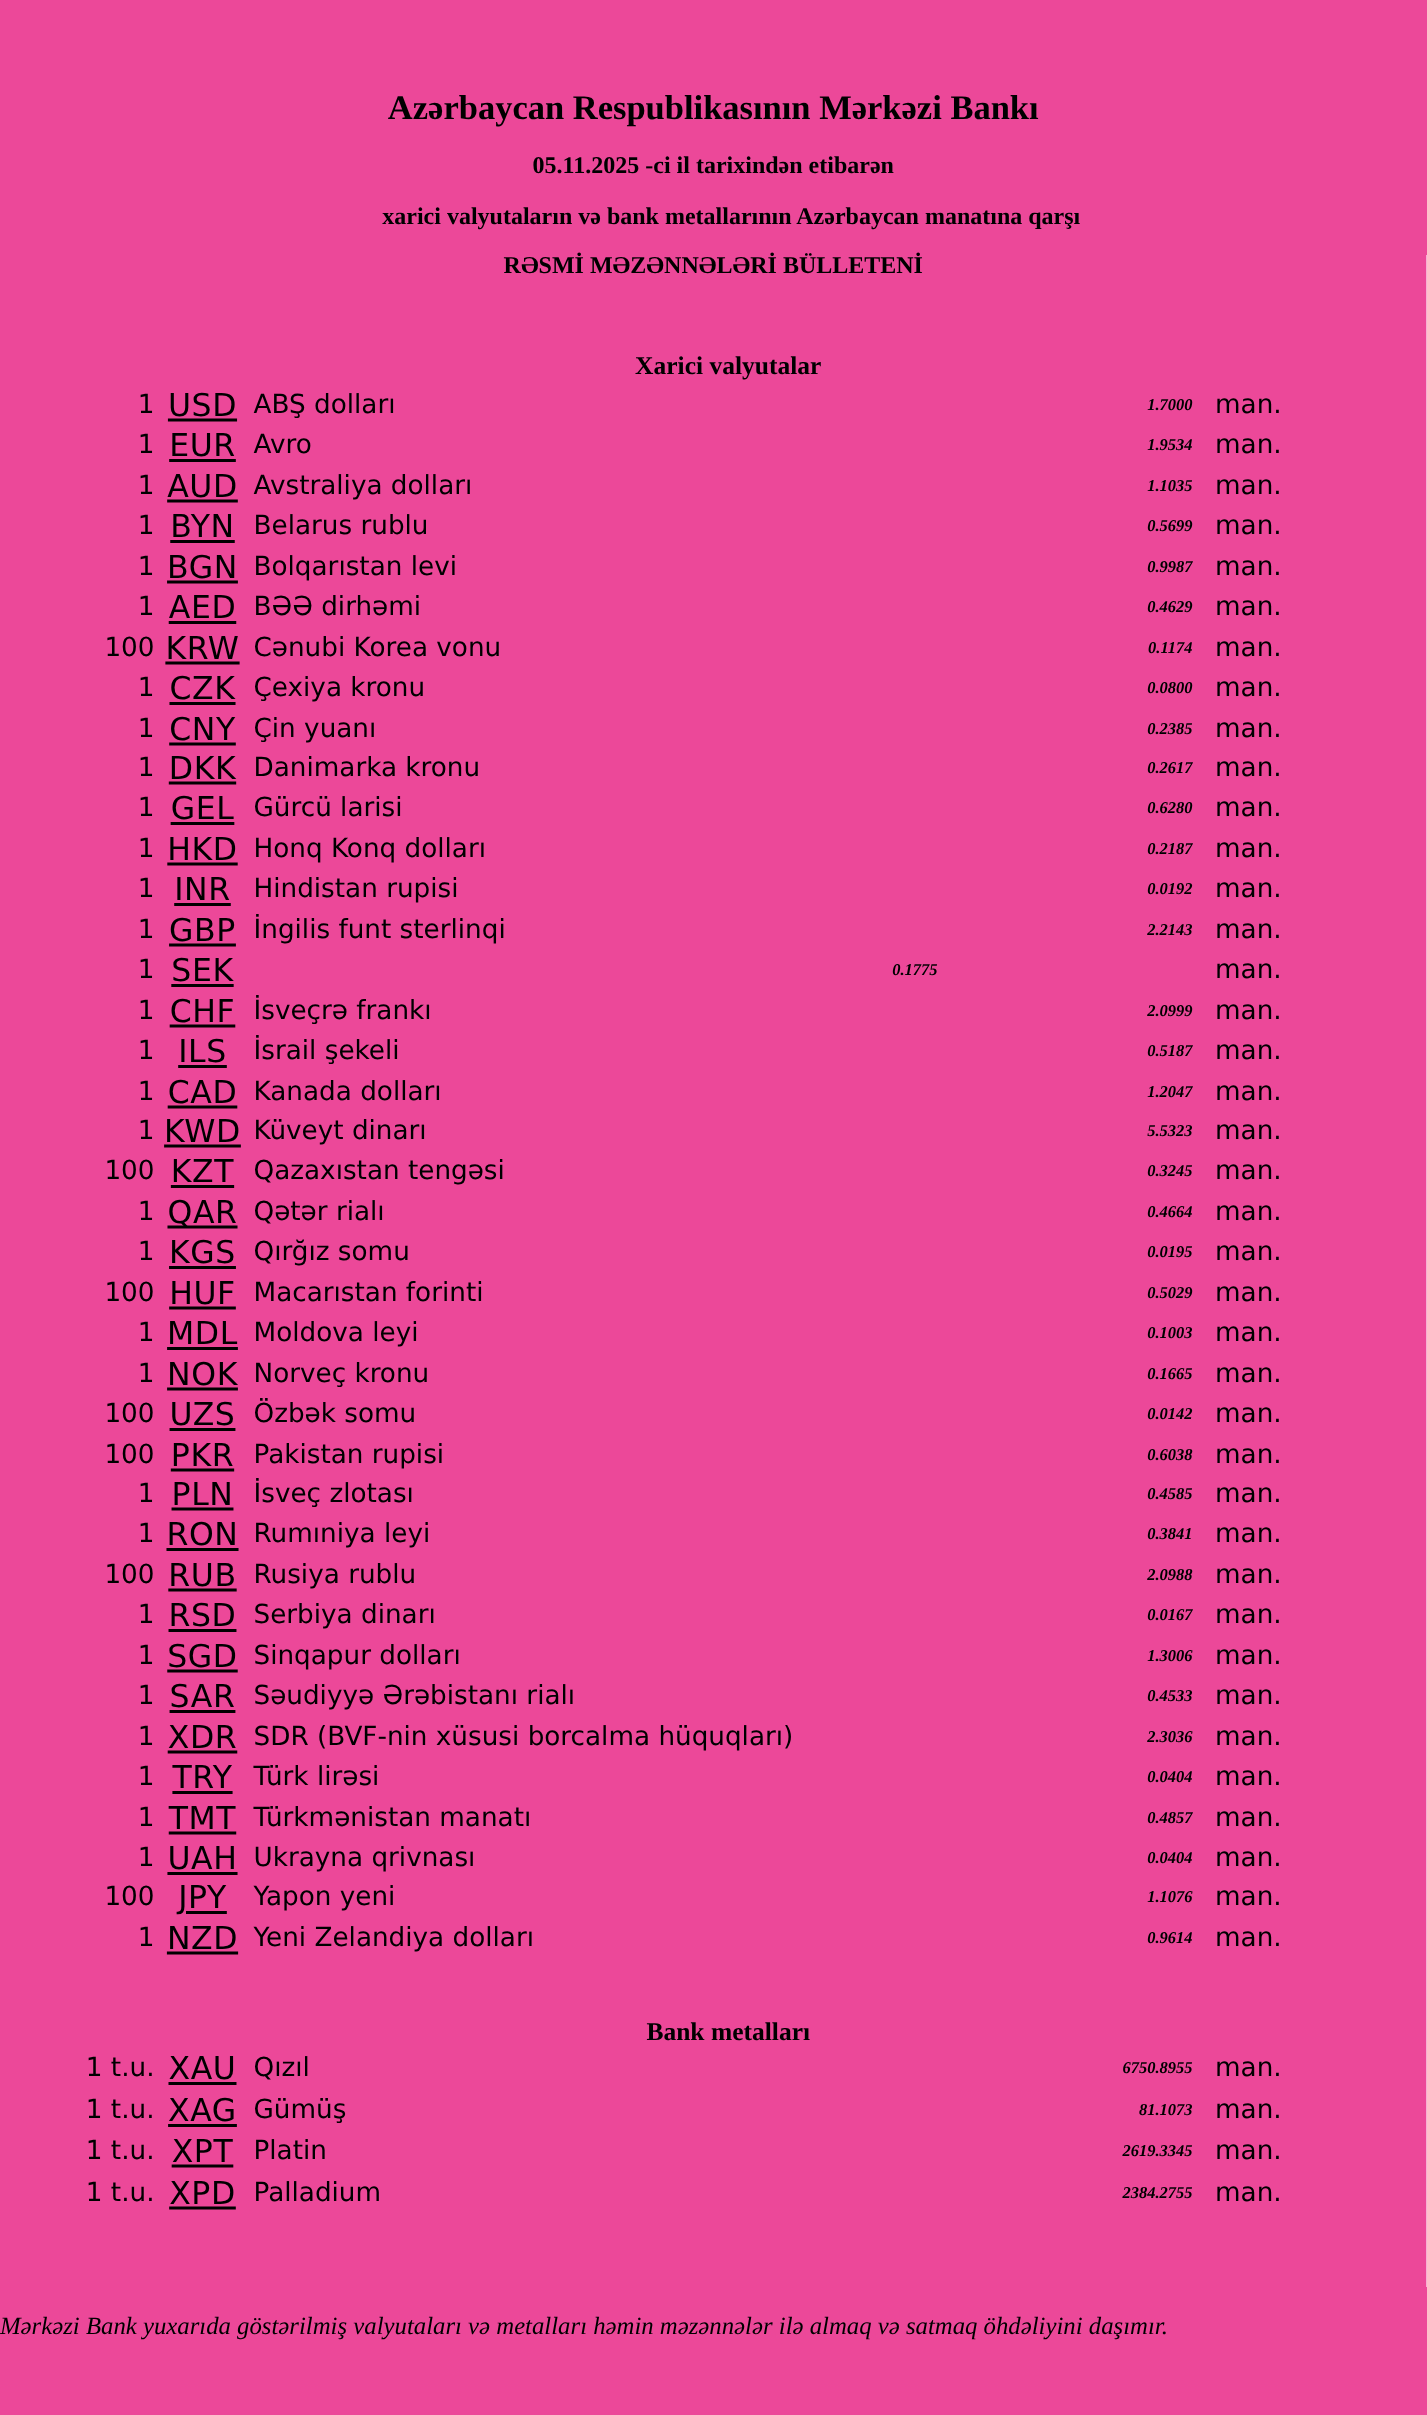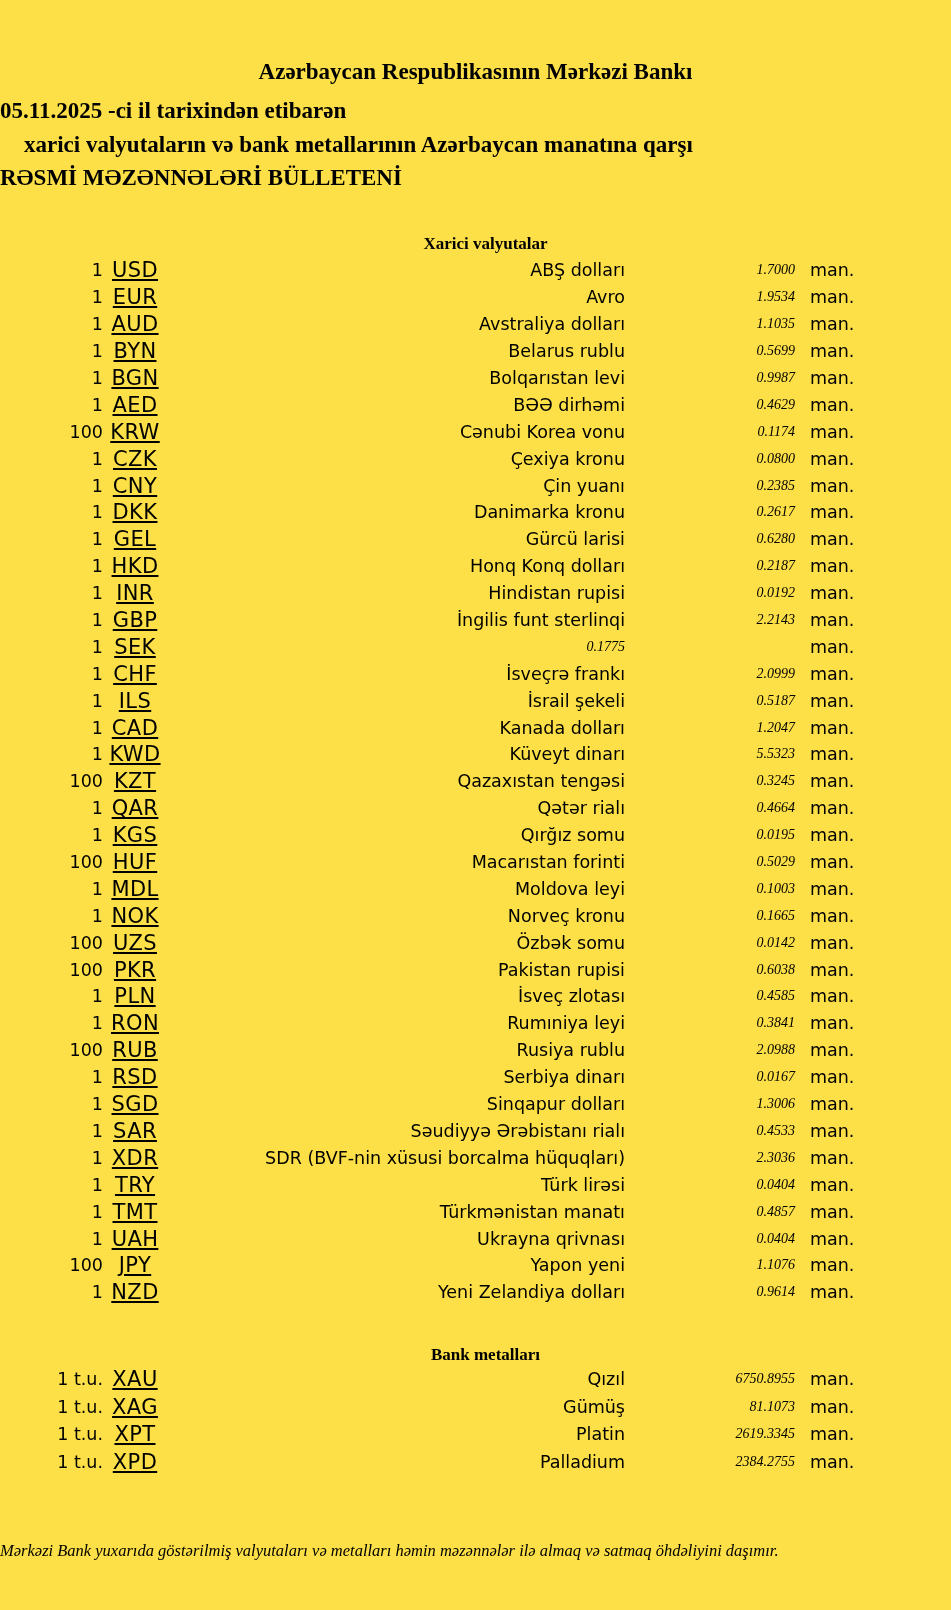--- a/index.html
+++ b/index.html
@@ -4,38 +4,39 @@
 <style>
   html, body {
     margin: 0;
     padding: 0;
     background: #ffffff;
   }
   .page {
     position: relative;
     width: 951px;
     height: 1610px;
-    background: #fde047;
+    background: #ec4899;
     color: #000000;
     font-family: "DejaVu Sans", sans-serif;
     overflow: hidden;
     box-sizing: border-box;
     padding-top: 59px;
   }
   .doc-title {
     text-align: center;
     font-family: "Liberation Serif", serif;
     font-weight: 700;
     font-size: 23px;
     line-height: 26px;
   }
   .doc-sub {
+    text-align: center;
     font-family: "Liberation Serif", serif;
     font-weight: 700;
-    font-size: 23px;
+    font-size: 16px;
     line-height: 20px;
   }
   .sub-date   { margin-top: 16px; }
   .sub-line   { margin-top: 14px; padding-left: 24px; }
   .sub-bull   { margin-top: 13px; }
   .section-title {
     text-align: center;
     font-family: "Liberation Serif", serif;
     font-weight: 700;
     font-size: 17px;
@@ -62,31 +63,31 @@
     white-space: nowrap;
   }
   .cell-code {
     text-align: center;
     font-size: 21px;
     letter-spacing: 0.4px;
     white-space: nowrap;
     text-decoration: underline;
   }
   .cell-name {
-    text-align: right;
+    text-align: left;
     padding-left: 2px;
     font-size: 17.5px;
     white-space: nowrap;
   }
   .cell-rate {
     text-align: right;
     font-family: "Liberation Serif", serif;
     font-style: italic;
-    font-weight: 400;
-    font-size: 14px;
+    font-weight: 700;
+    font-size: 11px;
     white-space: nowrap;
   }
   .cell-man {
     grid-column: 6;
     text-align: left;
     font-size: 17.5px;
     white-space: nowrap;
   }
   .footer-note {
     margin-top: 66px;

